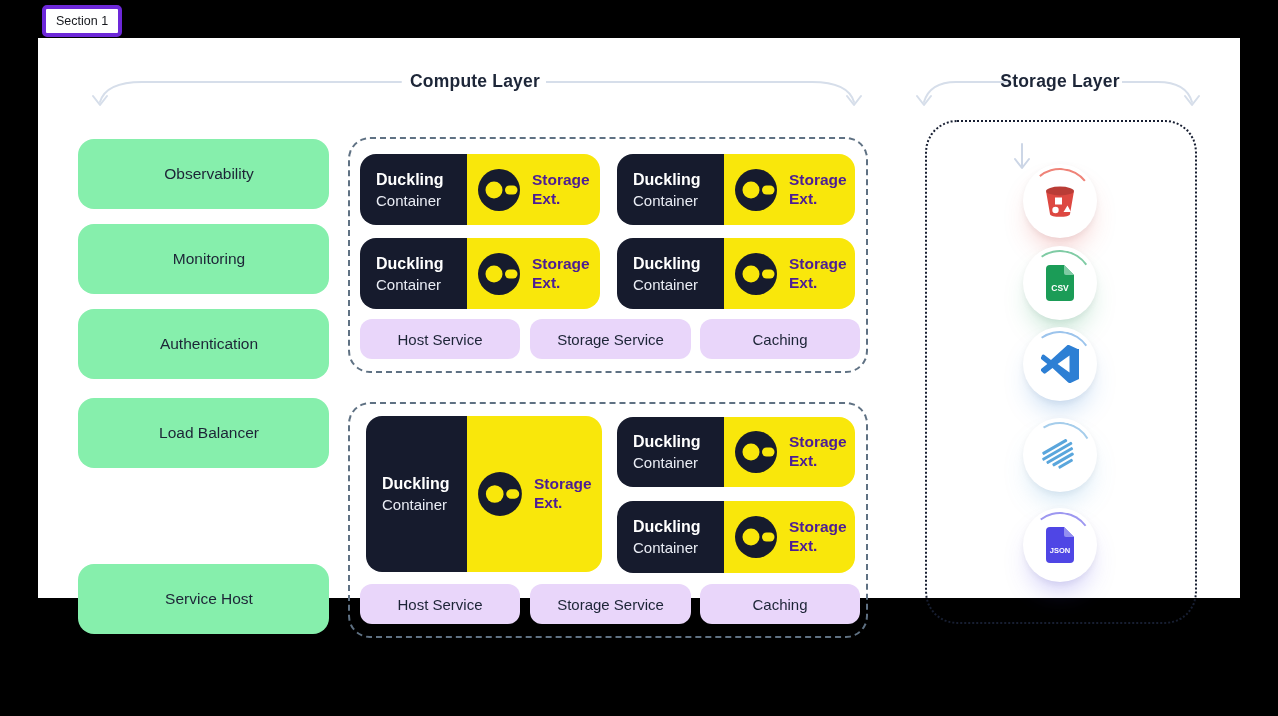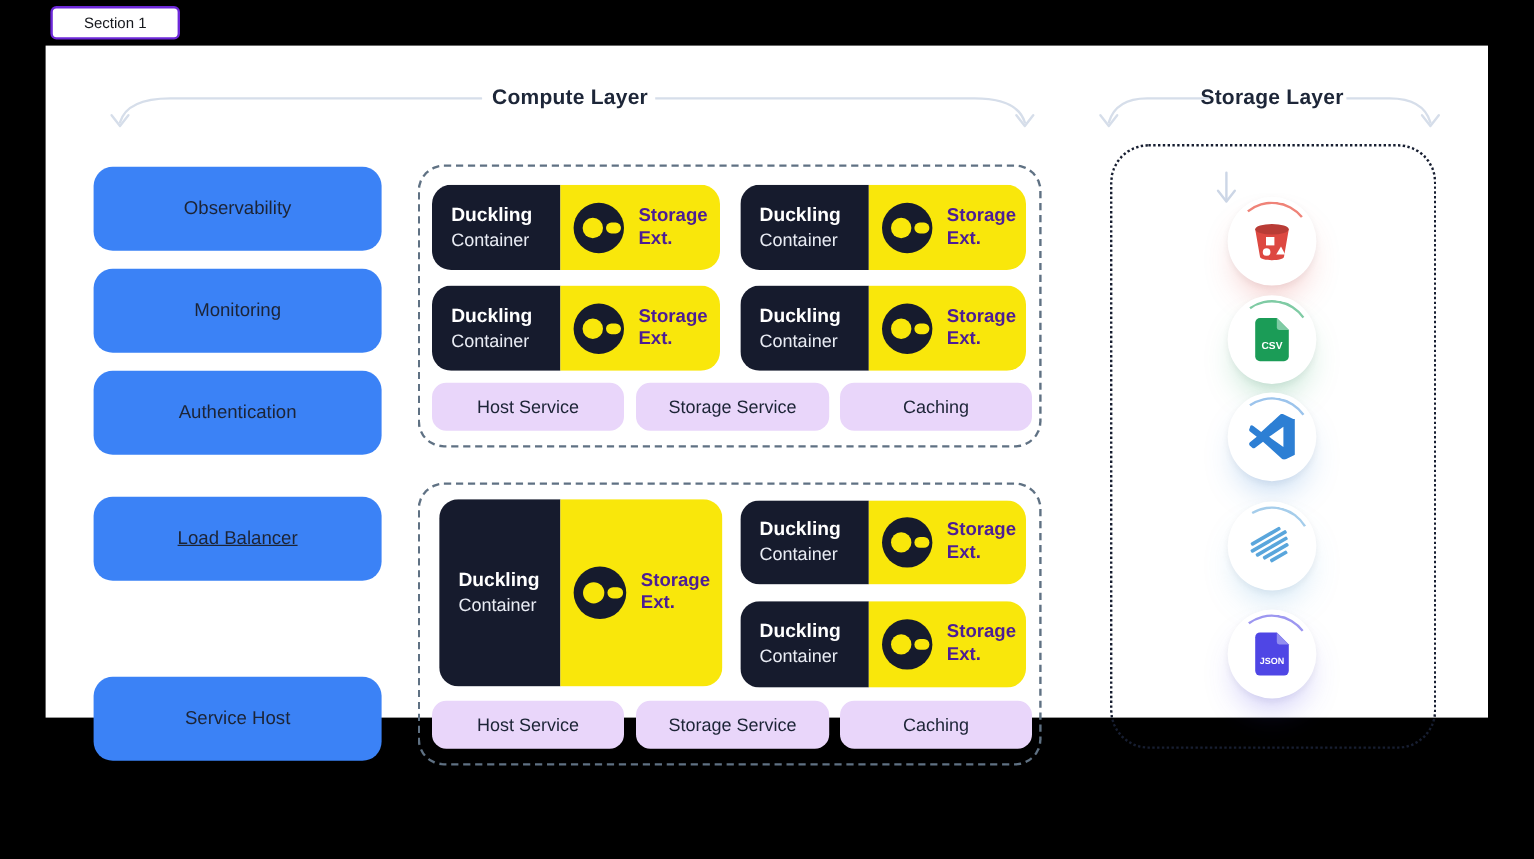--- a/index.html
+++ b/index.html
@@ -1,27 +1,27 @@
 <!DOCTYPE html>
 <html><head>
 <meta charset="utf-8">
 <style>
   html,body{margin:0;padding:0;background:#000;width:1278px;height:716px;overflow:hidden;
     font-family:"Liberation Sans",sans-serif;}
   .stage{position:relative;width:1278px;height:716px;background:#000;}
-  .section-label{position:absolute;left:42px;top:5px;background:#fff;border:2px solid #6d28d9;
-    border-radius:5px;padding:5px 26px;font-size:12.5px;color:#16181d;z-index:3;}
+  .section-label{position:absolute;left:42px;top:5px;background:#fff;border:4px solid #6d28d9;
+    border-radius:5px;padding:5px 10px;font-size:12.5px;color:#16181d;z-index:3;}
   .canvas{position:absolute;left:38px;top:38px;width:1202px;height:560px;background:#fff;}
 
   .hdr-title{position:absolute;top:33px;text-align:center;font-size:17.5px;font-weight:700;color:#1d2638;letter-spacing:.2px;}
   .arrow-svg{position:absolute;}
   .arrow-svg path{fill:none;stroke:#d6deea;stroke-width:2;stroke-linecap:round;stroke-linejoin:round;}
 
-  .side-btn{position:absolute;left:40px;width:240px;height:70px;background:#3b82f6;border-radius:16px;
-    display:flex;align-items:center;justify-content:center;font-size:15.5px;font-weight:500;color:#1c2436;}
+  .side-btn{position:absolute;left:40px;width:240px;height:70px;background:#86efac;border-radius:16px;
+    display:flex;align-items:center;justify-content:center;font-size:15.5px;font-weight:500;color:#1c2436;padding-left:11px;}
 
   .group{position:absolute;left:310px;width:520px;height:236px;border:2px dashed #5f7183;border-radius:22px;box-sizing:border-box;}
 
   .duck-box{position:absolute;display:flex;border-radius:16px;overflow:hidden;}
   .duck-dark{width:107px;background:#161b2d;display:flex;flex-direction:column;justify-content:center;padding-left:16px;box-sizing:border-box;flex:none;}
   .duck-box.big .duck-dark{width:101px;}
   .t1{font-size:16px;font-weight:700;color:#ffffff;}
   .t2{font-size:15px;font-weight:400;color:#e9ecf4;margin-top:3px;}
   .duck-yellow{flex:1;background:#f9e70b;display:flex;align-items:center;padding-left:10px;gap:9px;}
   .ext{font-size:15.5px;font-weight:700;color:#4c1d95;line-height:1.22;}
@@ -69,21 +69,21 @@
         <path d="M5 18 L12 27 L19 18"></path>
     </svg>
     <svg class="arrow-svg" style="left:1084px;top:40px;" width="84" height="36">
       <path d="M0 4 H36 Q64 4 70 24"></path>
         <path d="M63 18 L70 27 L77 18"></path>
     </svg>
 
     <div class="side-btn" style="top:101px;">Observability</div>
     <div class="side-btn" style="top:186px;">Monitoring</div>
     <div class="side-btn" style="top:271px;">Authentication</div>
-    <div class="side-btn" style="top:376px;text-decoration:underline;">Load Balancer</div>
+    <div class="side-btn" style="top:360px;">Load Balancer</div>
     <div class="side-btn" style="top:526px;">Service Host</div>
 
     <div class="group" style="top:99px;">
 
       <div class="duck-box" style="left:10px;top:15px;width:240px;height:71px;">
         <div class="duck-dark">
           <div class="t1">Duckling</div>
           <div class="t2">Container</div>
         </div>
         <div class="duck-yellow">

